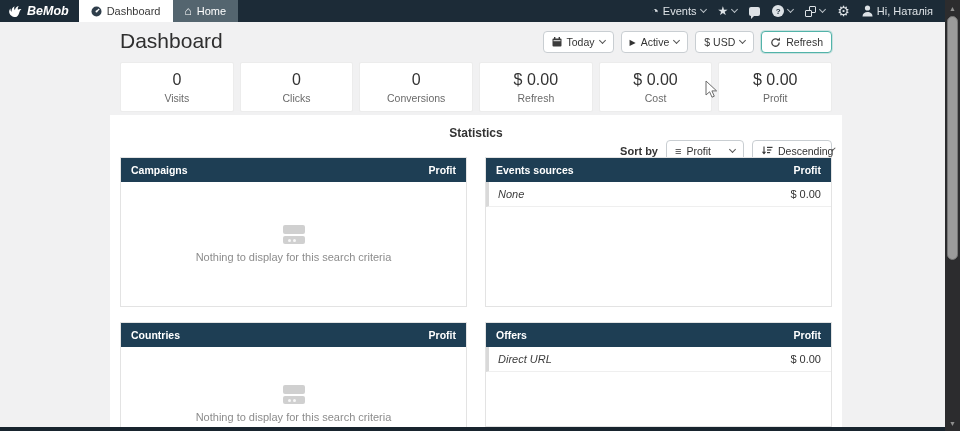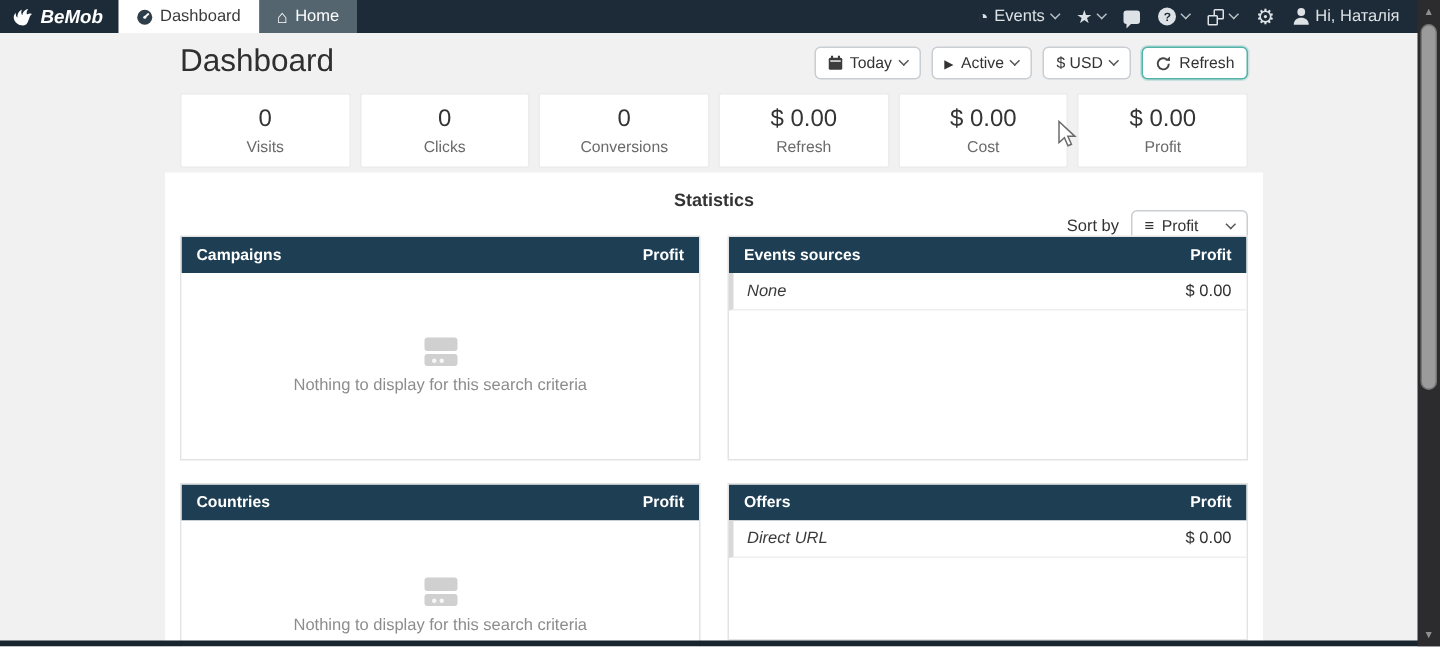--- a/index.html
+++ b/index.html
@@ -53,21 +53,21 @@
     display:flex; flex-direction:column; align-items:center; justify-content:center; cursor:pointer; }
   .stat-value { font-size:16px; color:#333; line-height:1.2; }
   .stat-label { font-size:10.5px; color:#6a6a6a; margin-top:2px; }
 
   
   .content { position:absolute; top:115px; left:110px; width:732px; bottom:0; background:#fff; }
   .stats-header { position:absolute; top:11px; left:10px; right:10px; height:24px;
     display:flex; align-items:center;flex-direction:column; }
   .stats-heading { font-size:12px; font-weight:bold; color:#333; }
   .sort-controls { margin-left:auto; display:flex; align-items:center; gap:8px; }
-  .sort-label { font-size:11px; font-weight:normal; color:#333; }
+  .sort-label { font-size:11px; font-weight:bold; color:#333; }
   .dropdown { height:22px; background:#fff; border:1px solid #c9ced2; border-radius:4px;
     display:flex; align-items:center; justify-content:space-between; padding:0 8px; font-size:10.5px;
     color:#333; cursor:pointer; }
   .dd-left { display:flex; align-items:center; gap:5px; }
   .dd-profit { width:78px; }
   .dd-desc { width:80px; }
 
   
   .panel { position:absolute; background:#fff; border:1px solid #e3e3e3; overflow:hidden; }
   .panel-1 { left:10px;  top:42px;  width:347px; height:150px; }
@@ -226,20 +226,33 @@
     <span class="stats-heading">Statistics</span>
     <div class="sort-controls">
       <span class="sort-label">Sort by</span>
       <div class="dropdown dd-profit">
         <span class="dd-left">
           <span class="glyph" style="font-size:11px;">≡</span>
           <span>Profit</span>
         </span>
         <i class="chev chev-dark"></i>
       </div>
+      <div class="dropdown dd-desc">
+        <span class="dd-left">
+          <svg width="12" height="10" viewBox="0 0 12 10">
+            <path d="M3 0.5v7" stroke="#3a3a3a" stroke-width="1.1"></path>
+            <path d="M0.8 5.7 3 8.6 5.2 5.7z" fill="#3a3a3a"></path>
+            <rect x="6" y="0.8" width="5.5" height="1.2" fill="#3a3a3a"></rect>
+            <rect x="6" y="3.4" width="4.3" height="1.2" fill="#3a3a3a"></rect>
+            <rect x="6" y="6" width="3.1" height="1.2" fill="#3a3a3a"></rect>
+          </svg>
+          <span>Descending</span>
+        </span>
+        <i class="chev chev-dark"></i>
+      </div>
     </div>
   </div>
 
   <div class="panel panel-1">
     <div class="panel-head">
       <span>Campaigns</span>
       <span>Profit</span>
     </div>
     <div class="panel-body">
       <div class="empty">

